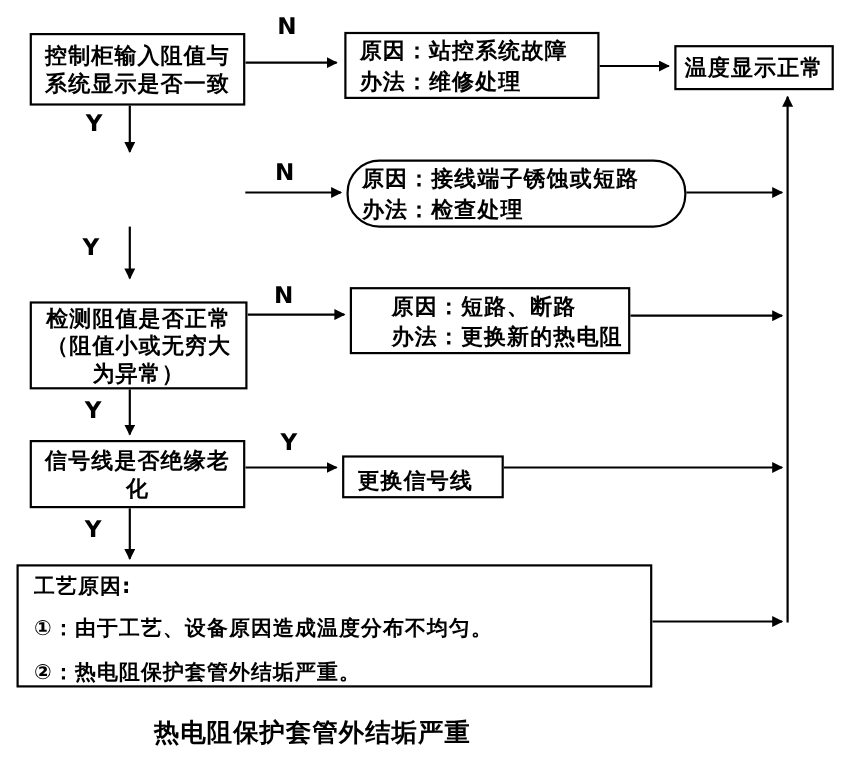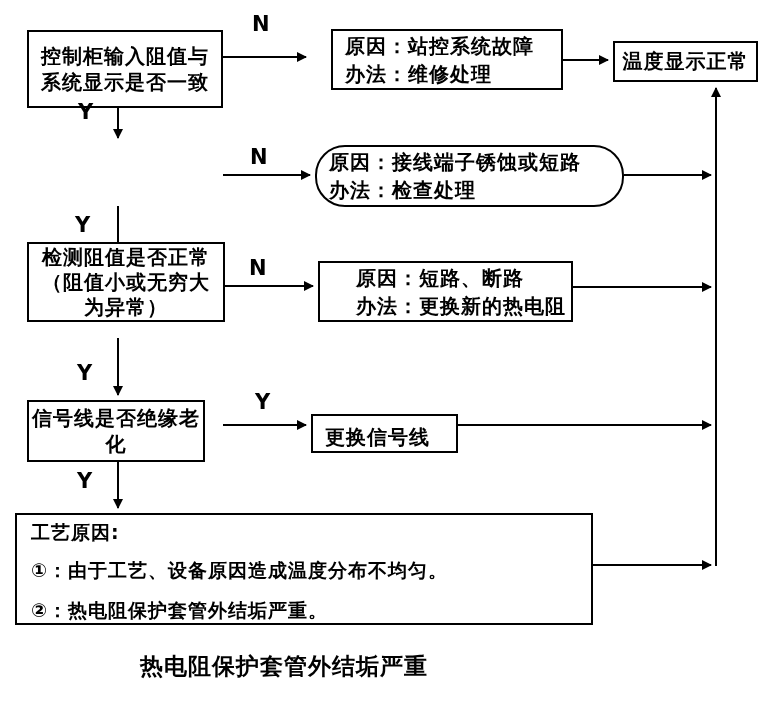--- a/index.html
+++ b/index.html
@@ -127,38 +127,38 @@
       <path d="M458 425 H711" marker-end="url(#ah)"></path>
 
       <path d="M118 462 V508" marker-end="url(#ah)"></path>
 
       <path d="M593 565 H711" marker-end="url(#ah)"></path>
 
       <path d="M716 566 V88" marker-end="url(#ah)"></path>
     </g>
   </svg>
 
-  <div class="fbox decision" style="left:27px; top:30px; width:196px; height:78px;">
+  <div class="fbox decision" style="left:27px; top:30px; width:196px; height:66px;">
     <span class="txt">控制柜输入阻值与
 系统显示是否一致</span>
   </div>
 
 
-  <div class="fbox decision" style="left:27px; top:242px; width:198px; height:80px; line-height:25px;">
+  <div class="fbox decision" style="left:27px; top:274px; width:198px; height:80px; line-height:25px;">
     <span class="txt">检测阻值是否正常
 （阻值小或无穷大
 为异常）</span>
   </div>
 
-  <div class="fbox decision" style="left:27px; top:400px; width:178px; height:62px;">
+  <div class="fbox decision" style="left:27px; top:400px; width:196px; height:62px;">
     <span class="txt">信号线是否绝缘老
 化</span>
   </div>
 
-  <div class="fbox remedy" style="left:313px; top:29px; width:232px; height:61px;margin-left:18px;">
+  <div class="fbox remedy" style="left:313px; top:29px; width:232px; height:61px;">
     <span class="txt">原因：站控系统故障
 办法：维修处理</span>
   </div>
 
   <div class="fbox remedy" style="left:315px; top:145px; width:309px; height:62px;border-radius:30px;">
     <span class="txt">原因：接线端子锈蚀或短路
 办法：检查处理</span>
   </div>
 
   <div class="fbox remedy" style="left:318px; top:261px; width:255px; height:61px;padding-left:36px;">

